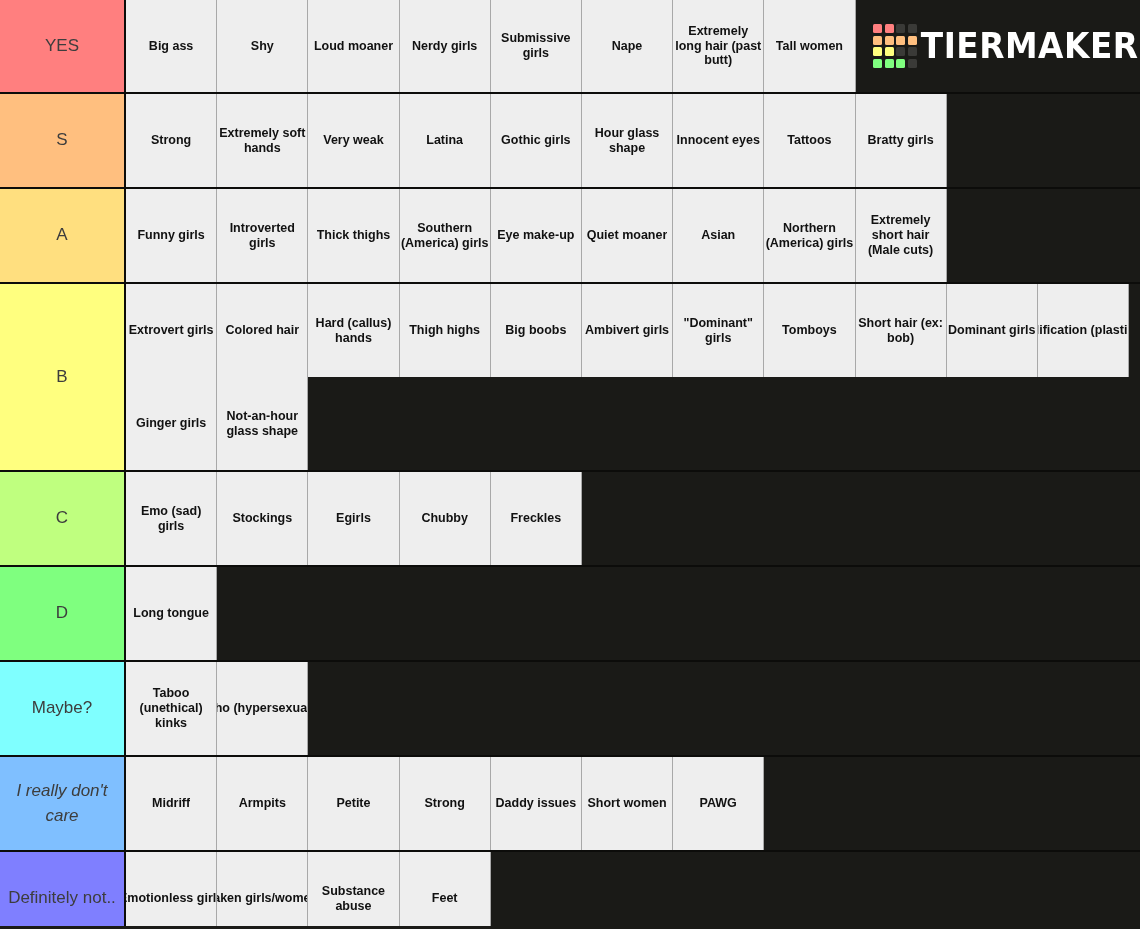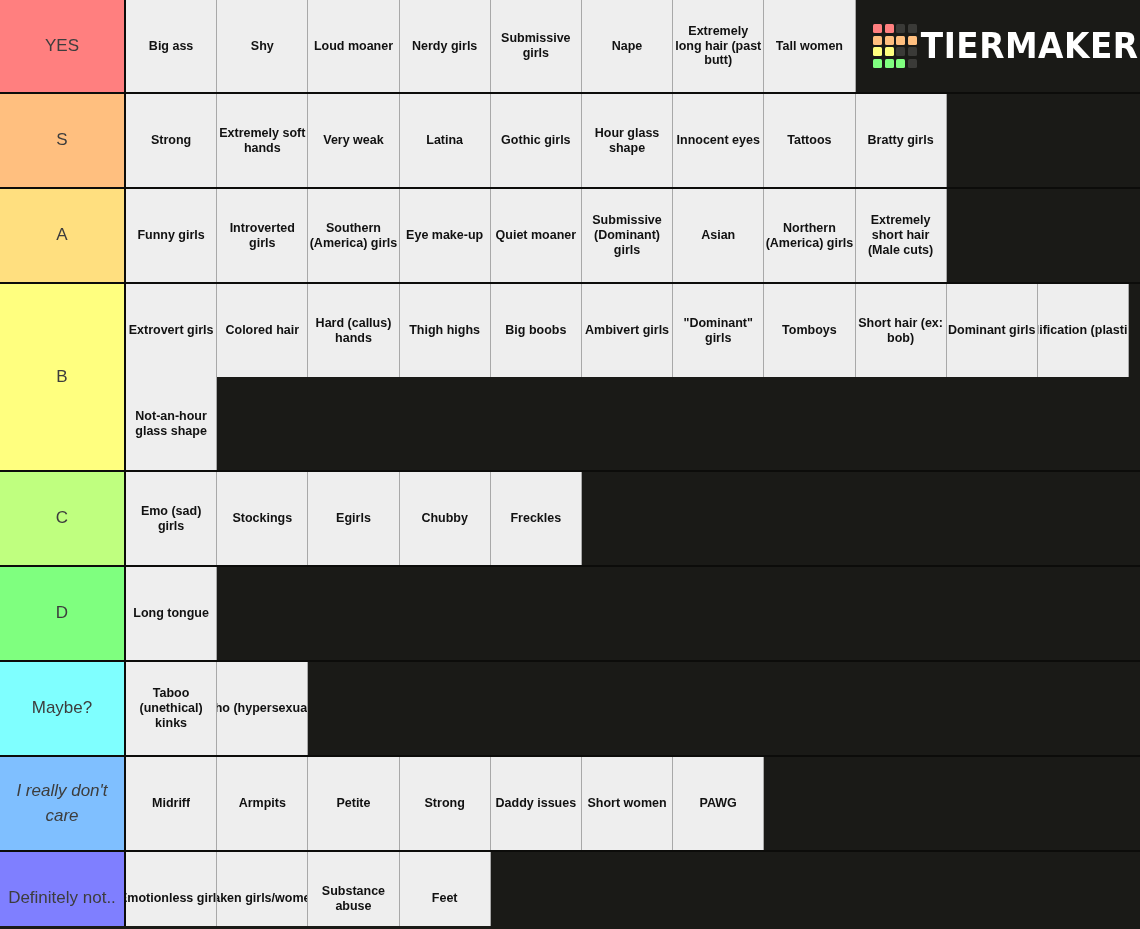--- a/index.html
+++ b/index.html
@@ -215,30 +215,30 @@
     <div class="tier-row r3">
       <div class="tier-label" style="background: rgb(255, 223, 127);">A</div>
       <div class="tier-items">
         <div class="tier-item">
           <span>Funny girls</span>
         </div>
         <div class="tier-item">
           <span>Introverted girls</span>
         </div>
         <div class="tier-item">
+          <span>Thick thighs</span>
+        </div>
+        <div class="tier-item">
           <span>Southern (America) girls</span>
         </div>
         <div class="tier-item">
           <span>Eye make-up</span>
         </div>
         <div class="tier-item">
           <span>Quiet moaner</span>
-        </div>
-        <div class="tier-item">
-          <span>Submissive (Dominant) girls</span>
         </div>
         <div class="tier-item">
           <span>Asian</span>
         </div>
         <div class="tier-item">
           <span>Northern (America) girls</span>
         </div>
         <div class="tier-item">
           <span>Extremely short hair (Male cuts)</span>
         </div>
@@ -274,20 +274,23 @@
         <div class="tier-item">
           <span>Short hair (ex: bob)</span>
         </div>
         <div class="tier-item">
           <span>Dominant girls</span>
         </div>
         <div class="tier-item clip">
           <span>Body modification (plastic surgery)</span>
         </div>
         <div class="tier-item">
+          <span>Ginger girls</span>
+        </div>
+        <div class="tier-item">
           <span>Not-an-hour glass shape</span>
         </div>
       </div>
     </div>
     <div class="tier-row r5">
       <div class="tier-label" style="background: rgb(191, 255, 127);">C</div>
       <div class="tier-items">
         <div class="tier-item">
           <span>Emo (sad) girls</span>
         </div>

